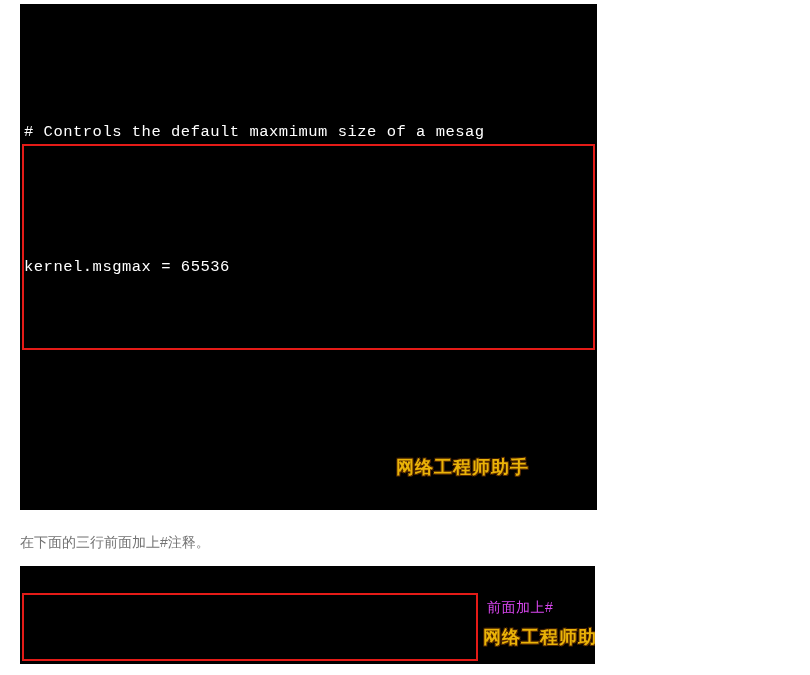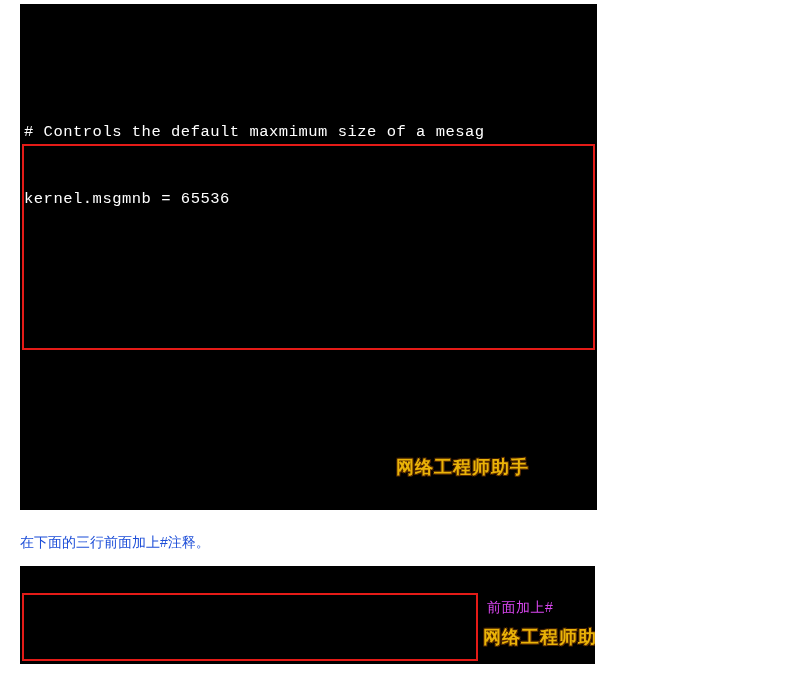--- a/index.html
+++ b/index.html
@@ -51,35 +51,35 @@
   .wm1 { font-size: 18px; }
   .wm2 { font-size: 18px; }
   .redtext {
     position: absolute;
     color: #d946ef;
     font-family: sans-serif;
     font-size: 14px;
   }
   .caption {
     font-size: 14px;
-    color: #1d4ed8;
+    color: #737373;
     margin: 24px 0 14px 16px;
     font-family: "Microsoft YaHei", "PingFang SC", sans-serif;
   }
 </style>
 </head>
 <body>
 
 <div class="page">
 
   <div id="term1" class="term">
     <div class="line"></div>
     <div class="line"># Controls the default maxmimum size of a mesag</div>
-    <div class="line">kernel.msgmnb = 65536</div>
     <div class="line"></div>
+    <div class="line">kernel.msgmax = 65536</div>
     
     
     
     
     
     
     
     
     
     

